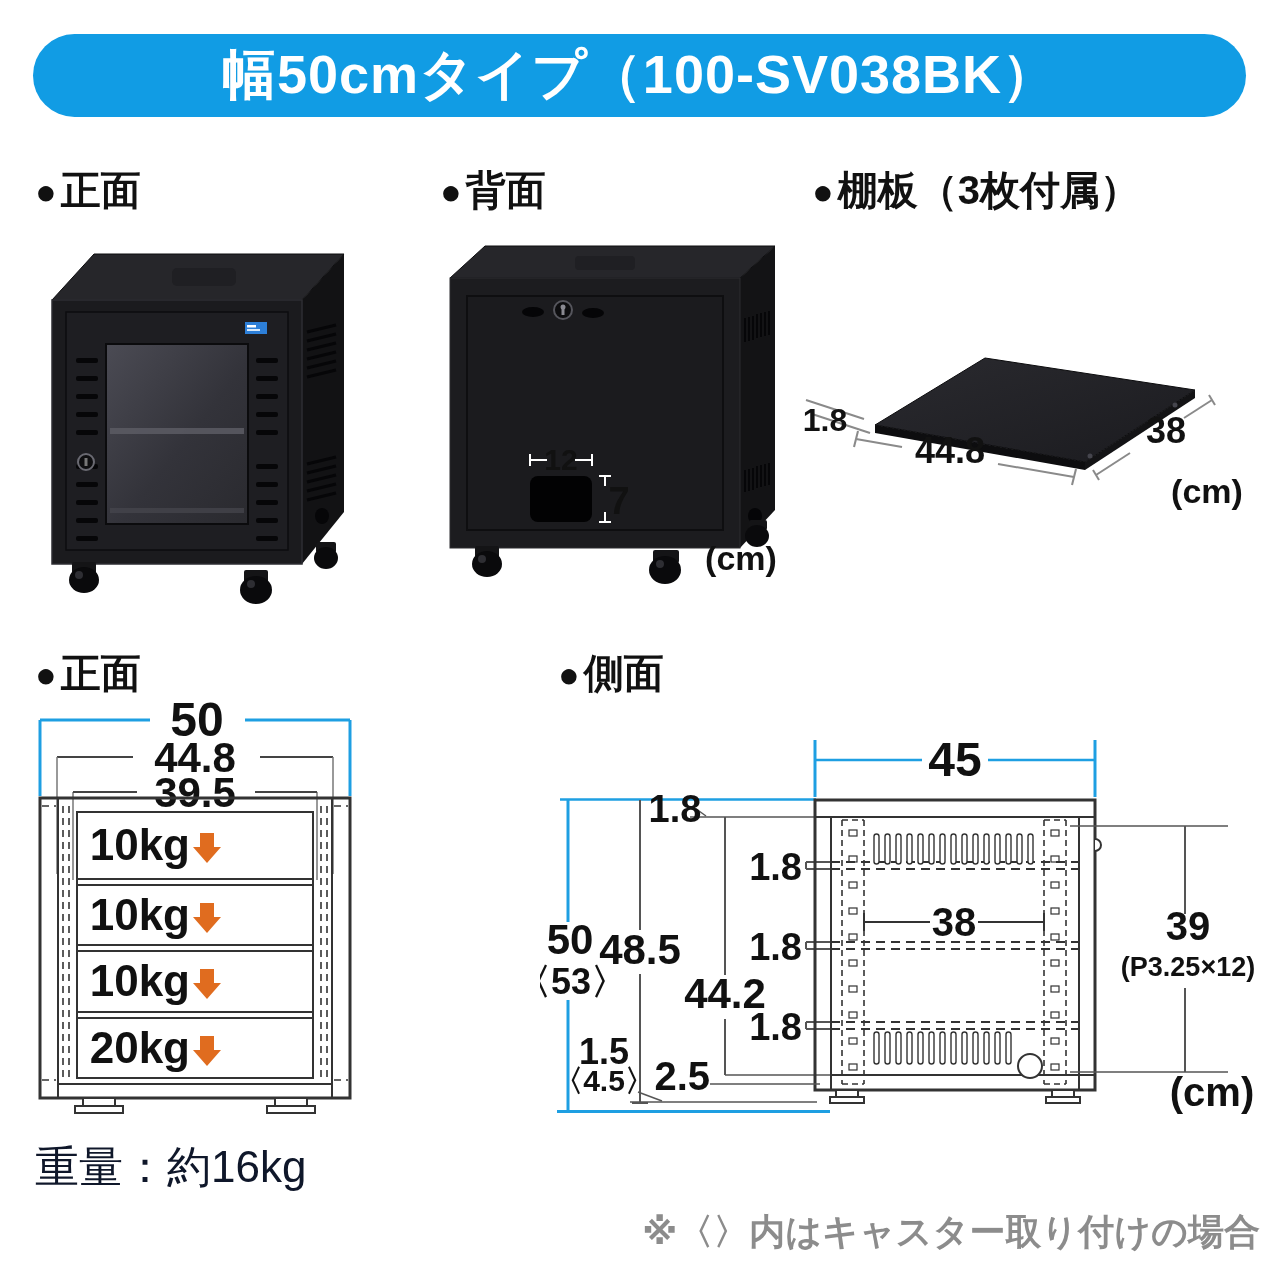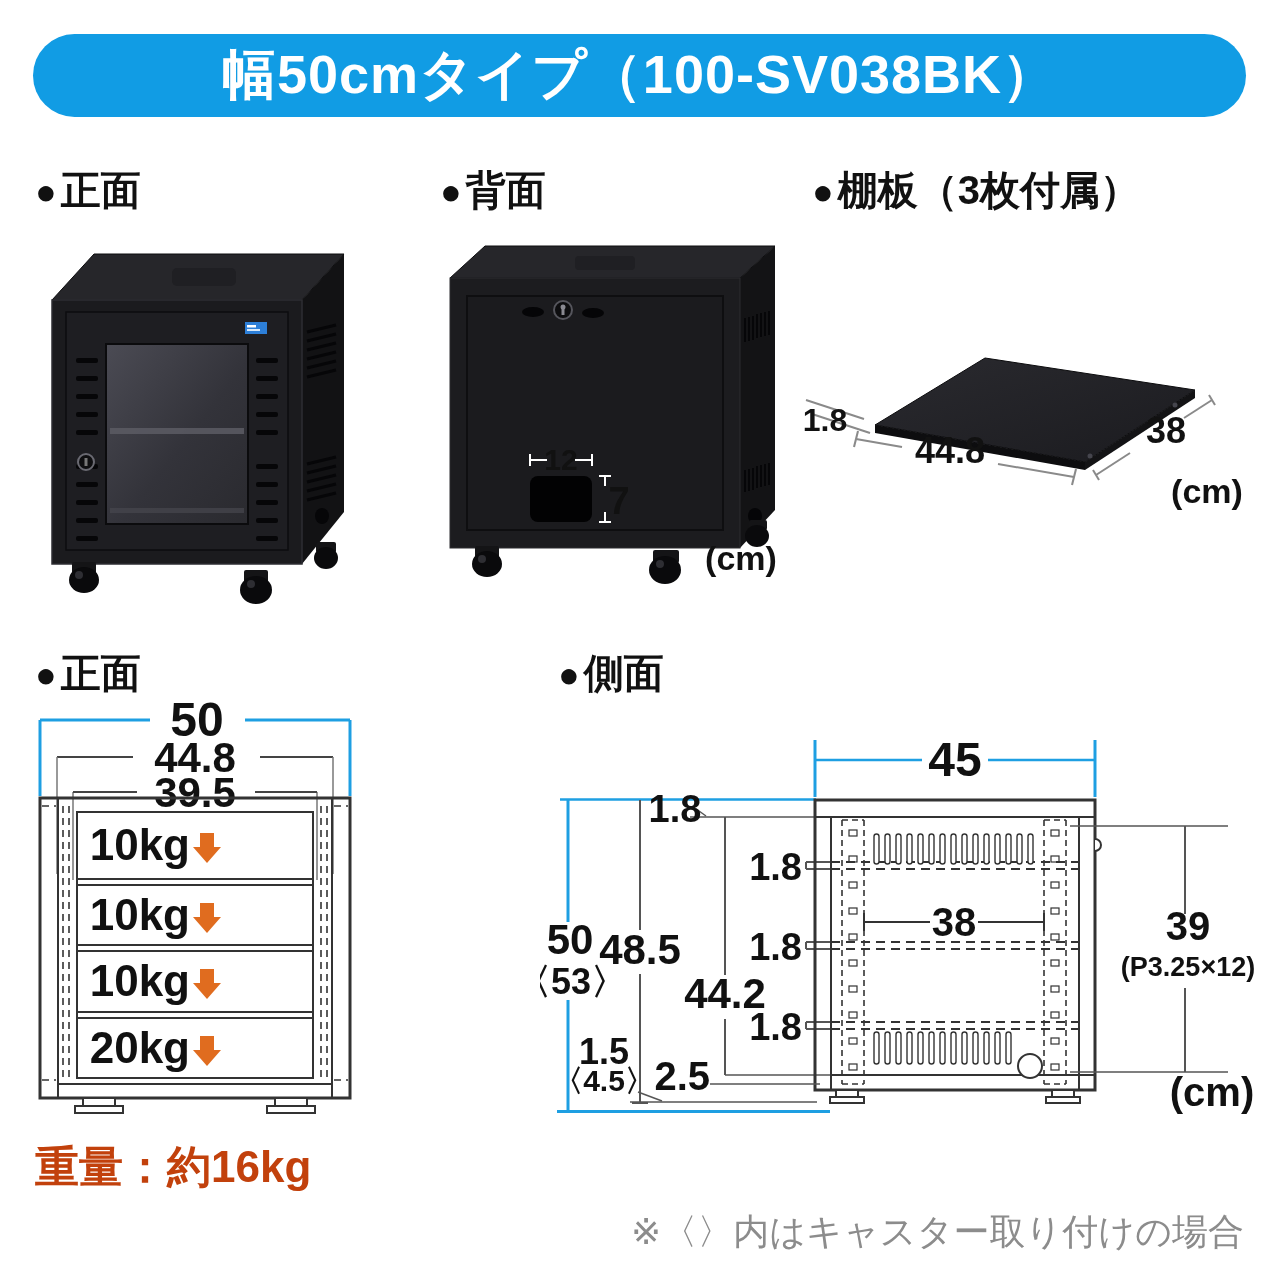--- a/index.html
+++ b/index.html
@@ -5,21 +5,21 @@
   html,body{margin:0;padding:0;background:#fff;}
   #stage{position:relative;width:1280px;height:1280px;background:#fff;overflow:hidden;
          font-family:"Liberation Sans","DejaVu Sans",sans-serif;color:#111;}
   .abs{position:absolute;}
   #banner{left:33px;top:34px;width:1213px;height:83px;border-radius:42px;background:#119CE4;
           display:flex;align-items:center;justify-content:center;}
   #banner .t{color:#fff;font-size:54px;font-weight:bold;letter-spacing:1px;}
   .section-label{display:flex;align-items:center;gap:4px;font-size:40px;font-weight:bold;color:#111;white-space:nowrap;}
   .section-label .bullet{font-size:36px;line-height:1;transform:translateY(1px);}
   svg text{font-family:"Liberation Sans","DejaVu Sans",sans-serif;font-weight:bold;fill:#111;}
-  .spec-line{font-size:44px;font-weight:bold;color:#c2410c;white-space:nowrap;}
+  .spec-line{font-size:44px;font-weight:normal;color:#0f172a;white-space:nowrap;}
   #note{font-size:36px;color:#8C8C8C;white-space:nowrap;}
 </style>
 </head>
 <body>
 
 <div id="stage">
 
   <div id="banner" class="abs">
     <span class="t">幅50cmタイプ（100-SV038BK）</span>
   </div>
@@ -442,15 +442,15 @@
       <rect x="296" y="398" width="22" height="7"></rect>
         <rect x="290" y="405" width="34" height="6"></rect>
       <rect x="512" y="398" width="22" height="7"></rect>
         <rect x="506" y="405" width="34" height="6"></rect>
     </g>
     <text x="672" y="414" font-size="40" text-anchor="middle">(cm)</text>
   </svg>
 
   <div class="abs spec-line" style="left:35px;top:1138px;">重量：約16kg</div>
 
-  <div id="note" class="abs" style="right:36px;top:1208px;">※〈〉内はキャスター取り付けの場合</div>
+  <div id="note" class="abs" style="right:20px;top:1208px;font-weight:bold;">※〈〉内はキャスター取り付けの場合</div>
 
 </div>
 
 </body></html>

